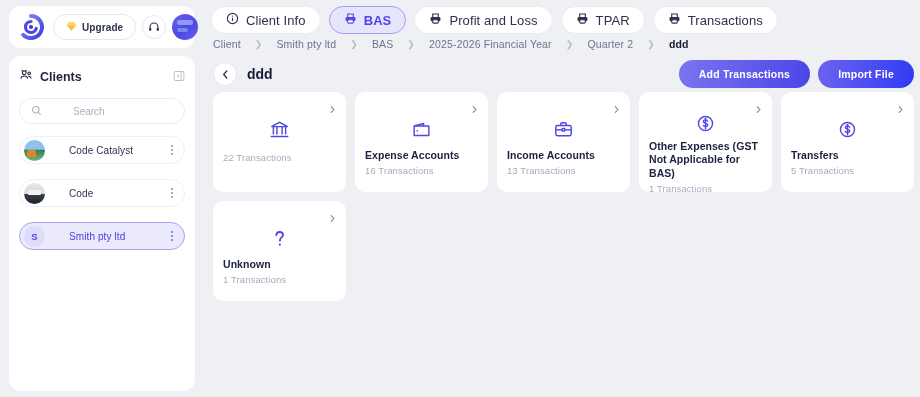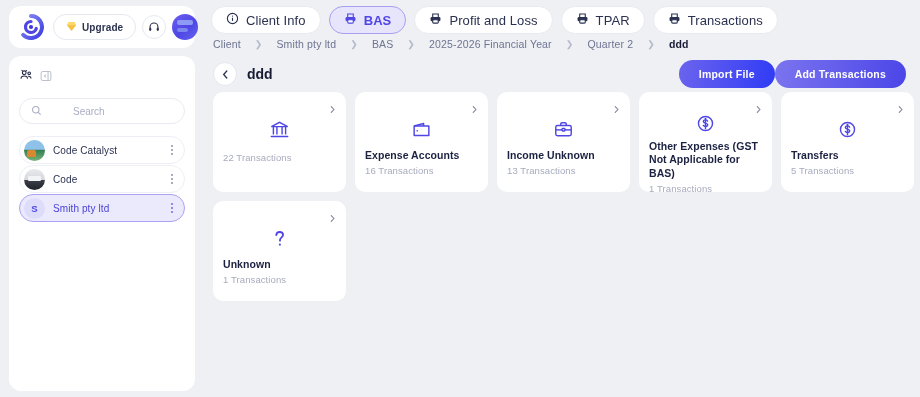--- a/index.html
+++ b/index.html
@@ -63,22 +63,22 @@
     margin-bottom: 12px; background: #fff;
   }
   .search-box input {
     border: 0; outline: 0; font-size: 10px; color: #555c7a;
     font-family: "Liberation Sans", sans-serif; width: 100%; background: transparent; margin-left: 24px;
   }
   .search-box input::placeholder { color: #a9aec4; }
 
   .client-item {
     height: 28px; border: 1px solid #edeff5; border-radius: 14px;
-    display: flex; align-items: center; gap: 8px; padding: 0 9px 0 4px;
-    margin-bottom: 1px; cursor: pointer; background: #fff;
+    display: flex; align-items: center; gap: 24px; padding: 0 9px 0 4px;
+    margin-bottom: 15px; cursor: pointer; background: #fff;
   }
   .client-item.selected { background: #ebeafd; border-color: #a9a2f2; }
   .client-item .name { font-size: 10px; color: #2c3252; flex: 1; letter-spacing:.1px;}
   .client-item.selected .name { color: #4a42d6; }
   .avatar-img { width: 21px; height: 21px; border-radius: 50%; flex: 0 0 21px; overflow: hidden; position: relative; }
   .av-a { background: linear-gradient(#8fc2e8 0%, #8fc2e8 45%, #2e7c4f 46%, #7ab37a 100%); }
   .av-a::after { content:""; position:absolute; left:3px; bottom:4px; width:9px; height:7px; background:#d9882f; border-radius:2px 2px 0 0;}
   .av-b { background: linear-gradient(#e8e9ec 0%, #d5d7dd 52%, #3b3f4a 53%, #1f2229 100%); }
   .av-b::after { content:""; position:absolute; left:4px; top:7px; width:13px; height:5px; background:#f2f3f5; border-radius:1px;}
   .av-letter {
@@ -196,20 +196,21 @@
       <div class="clients-head">
         <span>
           <svg width="14" height="14" viewBox="0 0 16 16" fill="none" stroke="#1e2440" stroke-width="1.2">
             <circle cx="6" cy="5.4" r="2.1"></circle>
             <path d="M2.3 12.4c0-2 1.7-3.2 3.7-3.2s3.7 1.2 3.7 3.2"></path>
             <circle cx="11.6" cy="6" r="1.5"></circle>
             <path d="M10.4 9.5c1.8-.3 3.3.7 3.3 2.6"></path>
             <path d="M3 2.6 4.2 3.6M9 2.6 7.9 3.6"></path>
           </svg>
         </span>
+        <span class="title">Clients</span>
         <span class="collapse-ic">
           <svg width="12" height="12" viewBox="0 0 14 14" fill="none" stroke="#6e7491" stroke-width="1.2">
             <rect x="1.3" y="1.8" width="11.4" height="10.4" rx="2"></rect>
             <path d="M9.4 1.8v10.4"></path>
               <path d="M7 5.4 5.2 7 7 8.6"></path>
           </svg>
         </span>
       </div>
 
       <div class="search-box">
@@ -327,22 +328,22 @@
       <span class="crumb current">ddd</span>
     </div>
 
     <div class="pagehead">
       <div class="back-btn">
         <svg width="11" height="11" viewBox="0 0 12 12" fill="none" stroke="#2b3150" stroke-width="1.4" stroke-linecap="round">
           <path d="M7.4 2.2 4 6l3.4 3.8"></path>
         </svg>
       </div>
       <div class="page-title">ddd</div>
+      <button class="btn-primary btn-add">Add Transactions</button>
       <button class="btn-primary btn-import">Import File</button>
-      <button class="btn-primary btn-add">Add Transactions</button>
     </div>
 
     <div class="cards">
 
       <div class="card">
         <span class="chev">
           <svg width="9" height="9" viewBox="0 0 10 10" fill="none" stroke="#4a5070" stroke-width="1.2" stroke-linecap="round">
               <path d="M3.6 1.8 6.6 5l-3 3.2"></path>
             </svg>
         </span>
@@ -380,21 +381,21 @@
             </svg>
         </span>
         <span class="c-icon">
           <svg width="21" height="21" viewBox="0 0 22 22" fill="none" stroke="#4f46e5" stroke-width="1.5" stroke-linejoin="round">
             <rect x="2.9" y="6.9" width="16.2" height="10.6" rx="1.8"></rect>
             <path d="M8.1 6.9V5.3a1.4 1.4 0 0 1 1.4-1.4h3a1.4 1.4 0 0 1 1.4 1.4v1.6"></path>
             <path d="M2.9 11.4h16.2"></path>
               <rect x="9.5" y="10" width="3" height="2.6" rx=".7" fill="#fff"></rect>
           </svg>
         </span>
-        <span class="c-title">Income Unknown</span>
+        <span class="c-title">Income Accounts</span>
         <span class="c-sub">13 Transactions</span>
       </div>
 
       <div class="card tall">
         <span class="chev">
           <svg width="9" height="9" viewBox="0 0 10 10" fill="none" stroke="#4a5070" stroke-width="1.2" stroke-linecap="round">
               <path d="M3.6 1.8 6.6 5l-3 3.2"></path>
             </svg>
         </span>
         <span class="c-icon">

